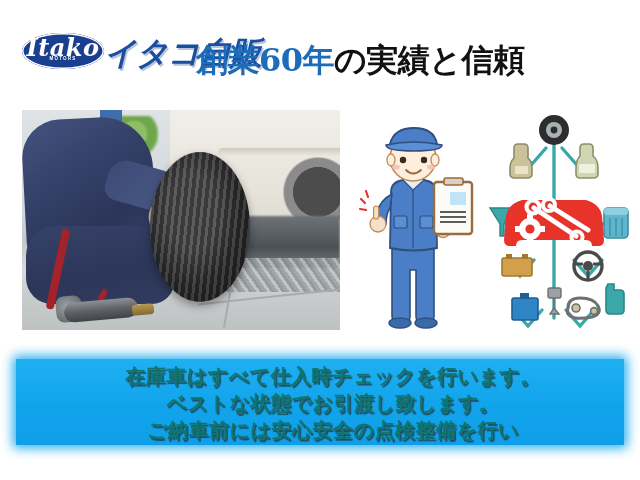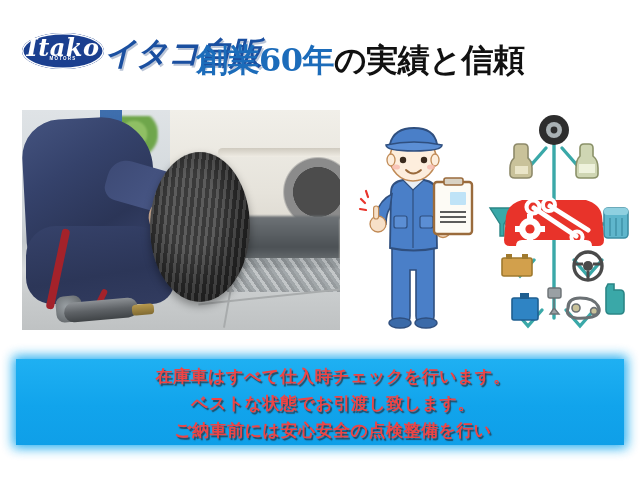--- a/index.html
+++ b/index.html
@@ -245,22 +245,22 @@
   .banner-text {
     position: absolute;
     left: 8px; top: 6px;
     width: 608px; height: 92px;
     display: flex;
     flex-direction: column;
     align-items: center;
     justify-content: center;
   }
   .banner-line {
-    color: #ef4444;
-    font-size: 17px;
+    color: #0f766e;
+    font-size: 20px;
     font-weight: bold;
     font-family: "DejaVu Serif", "Liberation Serif", serif;
     line-height: 27px;
     letter-spacing: 0.5px;
     white-space: nowrap;
     text-shadow: 1.5px 1.5px 1px rgba(40,45,55,.75);
     margin-left: 26px;
   }
 </style>
 </head>

